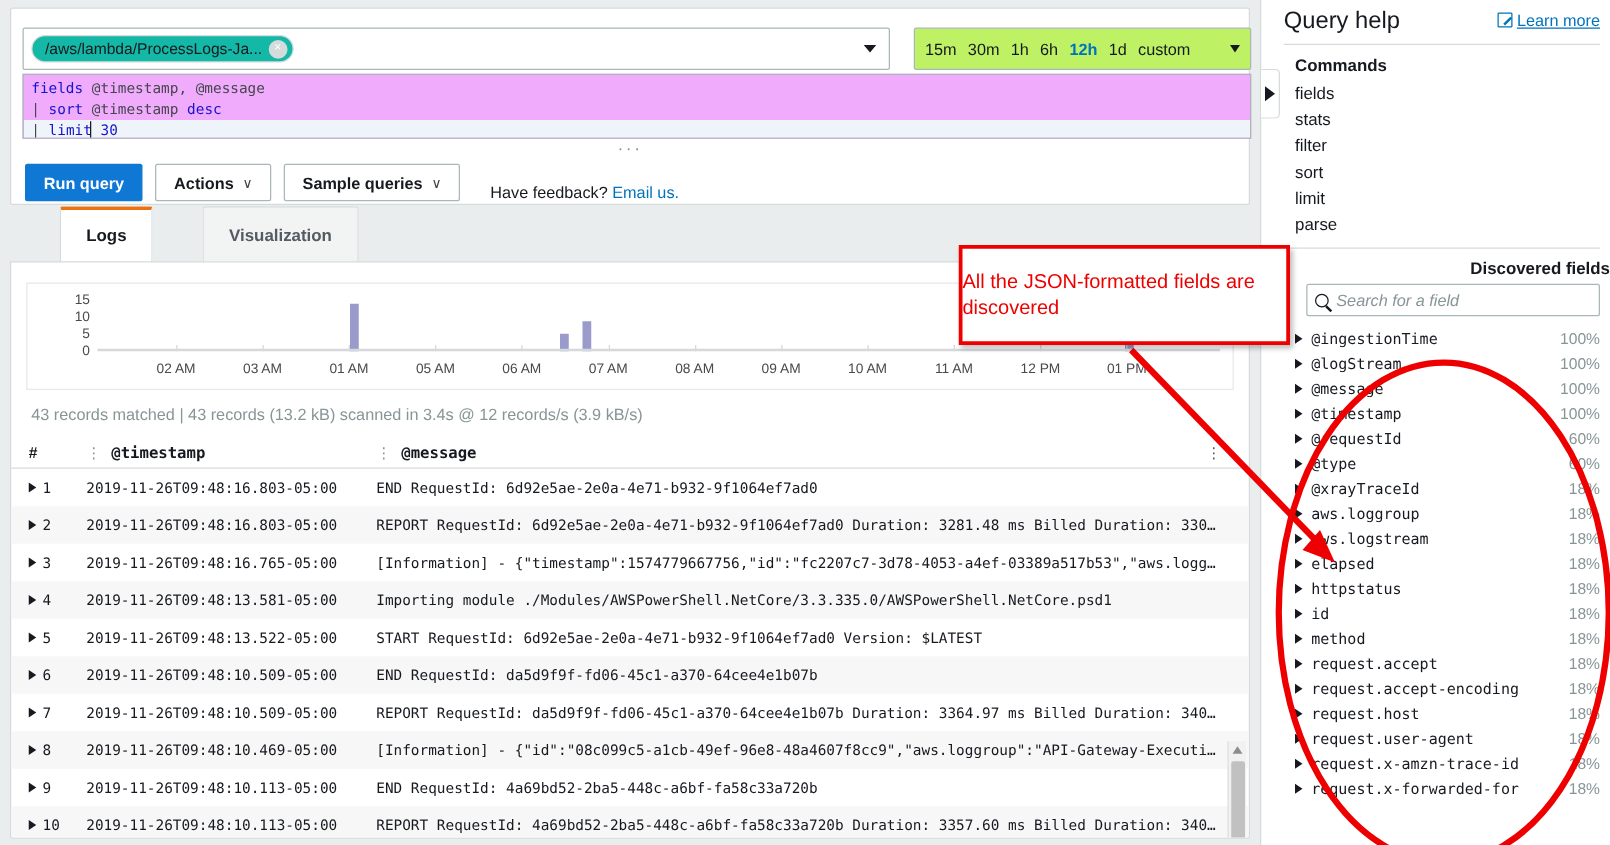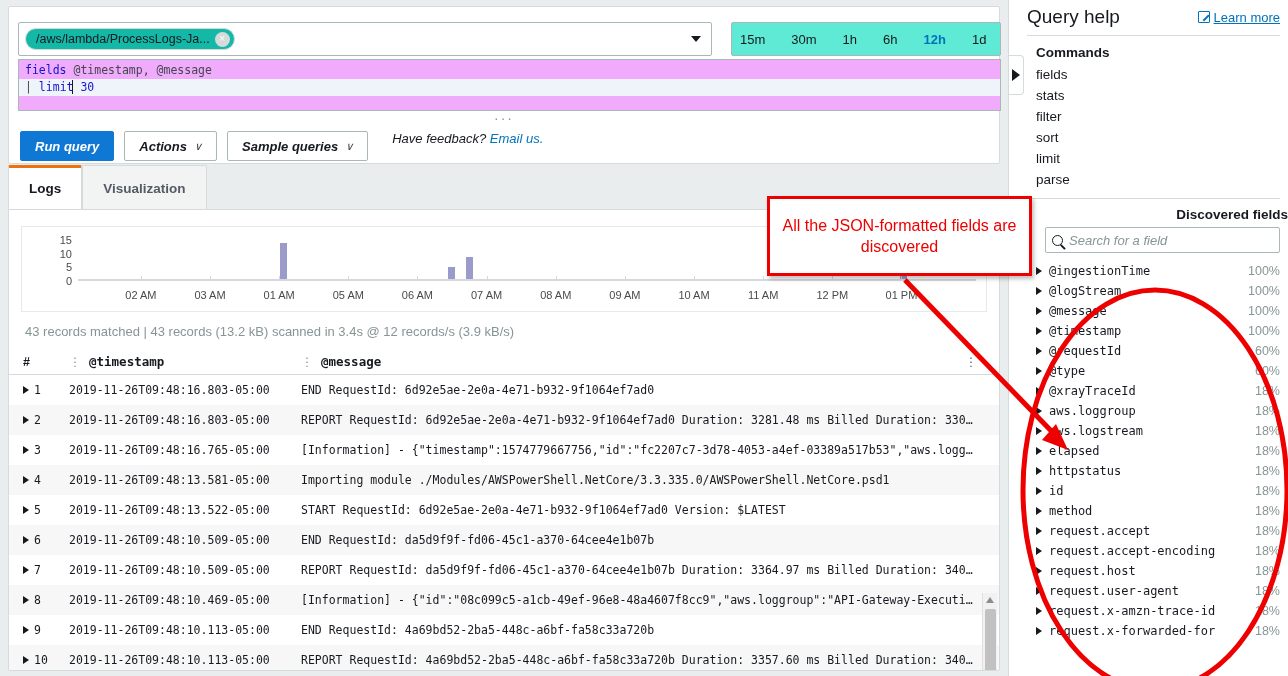--- a/index.html
+++ b/index.html
@@ -61,26 +61,26 @@
     position: absolute; right: 10px; top: 50%; transform: translateY(-50%);
     width: 0; height: 0;
     border-left: 5px solid transparent;
     border-right: 5px solid transparent;
     border-top: 6px solid #16191f;
   }
 
   .timerange {
     position: absolute; left: 722px; top: 15px;
     width: 270px; height: 34px;
-    background: #5eead4;
+    background: #bef264;
     border: 1px solid #aab7b8;
     border-radius: 2px;
     display: flex; align-items: center;
     padding: 0 8px;
-    gap: 26px;
+    gap: 9px;
   }
   .timerange span.tr { font-size: 13px; color: #16191f; cursor: pointer; }
   .timerange span.tr.active { color: #0073bb; font-weight: bold; }
   .tr-caret {
     margin-left: auto;
     width: 0; height: 0;
     border-left: 4.5px solid transparent;
     border-right: 4.5px solid transparent;
     border-top: 6px solid #16191f;
   }
@@ -106,21 +106,21 @@
 
   .dots-handle {
     position: absolute; left: 0; right: 0; top: 106px;
     text-align: center; color: #879596; font-size: 14px;
     letter-spacing: 2px; height: 14px; line-height: 10px;
     cursor: ns-resize;
   }
 
   .btnrow {
     position: absolute; left: 11px; top: 124px;
-    display: flex; align-items: flex-start; gap: 10px; font-style: italic;
+    display: flex; align-items: flex-end; gap: 10px;
   }
   .btn {
     height: 30px;
     border-radius: 2px;
     display: inline-flex; align-items: center; justify-content: center;
     font-size: 13px; font-weight: bold;
     padding: 0 14px;
     cursor: pointer;
     white-space: nowrap;
   }
@@ -140,20 +140,21 @@
     height: 45px;
     padding: 14px 20px;
     display: inline-flex; align-items: center;
     font-size: 13.5px; font-weight: bold;
     border: 1px solid #d5dbdb;
     border-bottom: none;
     background: #f2f3f3;
     color: #545b64;
     cursor: pointer;
     border-radius: 2px 2px 0 0;
+    margin-left: 40px;
   }
   .tab.active {
     background: #ffffff;
     color: #16191f;
     border-top: 3px solid #ec7211;
     border-bottom: 1px solid #ffffff;
   }
 
   
   .results {
@@ -298,21 +299,20 @@
 
   
   #overlay { position: absolute; left: 0; top: 0; width: 1288px; height: 676px; pointer-events: none; }
   .callout {
     position: absolute;
     left: 767px; top: 196px;
     width: 265px; height: 80px;
     background: #ffffff;
     border: 3px solid #ee0000;
     display: flex; align-items: center; justify-content: center;
-    text-align: center;
     color: #ee0000;
     font-size: 16px;
     line-height: 21px;
     box-shadow: 2px 3px 4px rgba(0,0,0,0.25);
   }
 </style>
 </head>
 <body>
 
 <div id="root">
@@ -335,20 +335,21 @@
         <span class="tr">1h</span>
         <span class="tr">6h</span>
         <span class="tr active">12h</span>
         <span class="tr">1d</span>
         <span class="tr">custom</span>
         <span class="tr-caret"></span>
       </div>
 
       <div class="editor">
         <div class="eline"><span class="kw">fields</span><span class="fld"> @timestamp, @message</span></div>
+        <div class="eline"><span class="fld">| </span><span class="kw">sort</span><span class="fld"> @timestamp </span><span class="kw">desc</span></div>
         <div class="eline hl"><span class="fld">| </span><span class="kw">limit</span><span class="num caret-txt"> 30</span></div>
       </div>
 
       <div class="dots-handle">···</div>
 
       <div class="btnrow">
         <div class="btn primary">Run query</div>
         <div class="btn secondary">
           <span>Actions</span>
           <span class="chev">∨</span>

